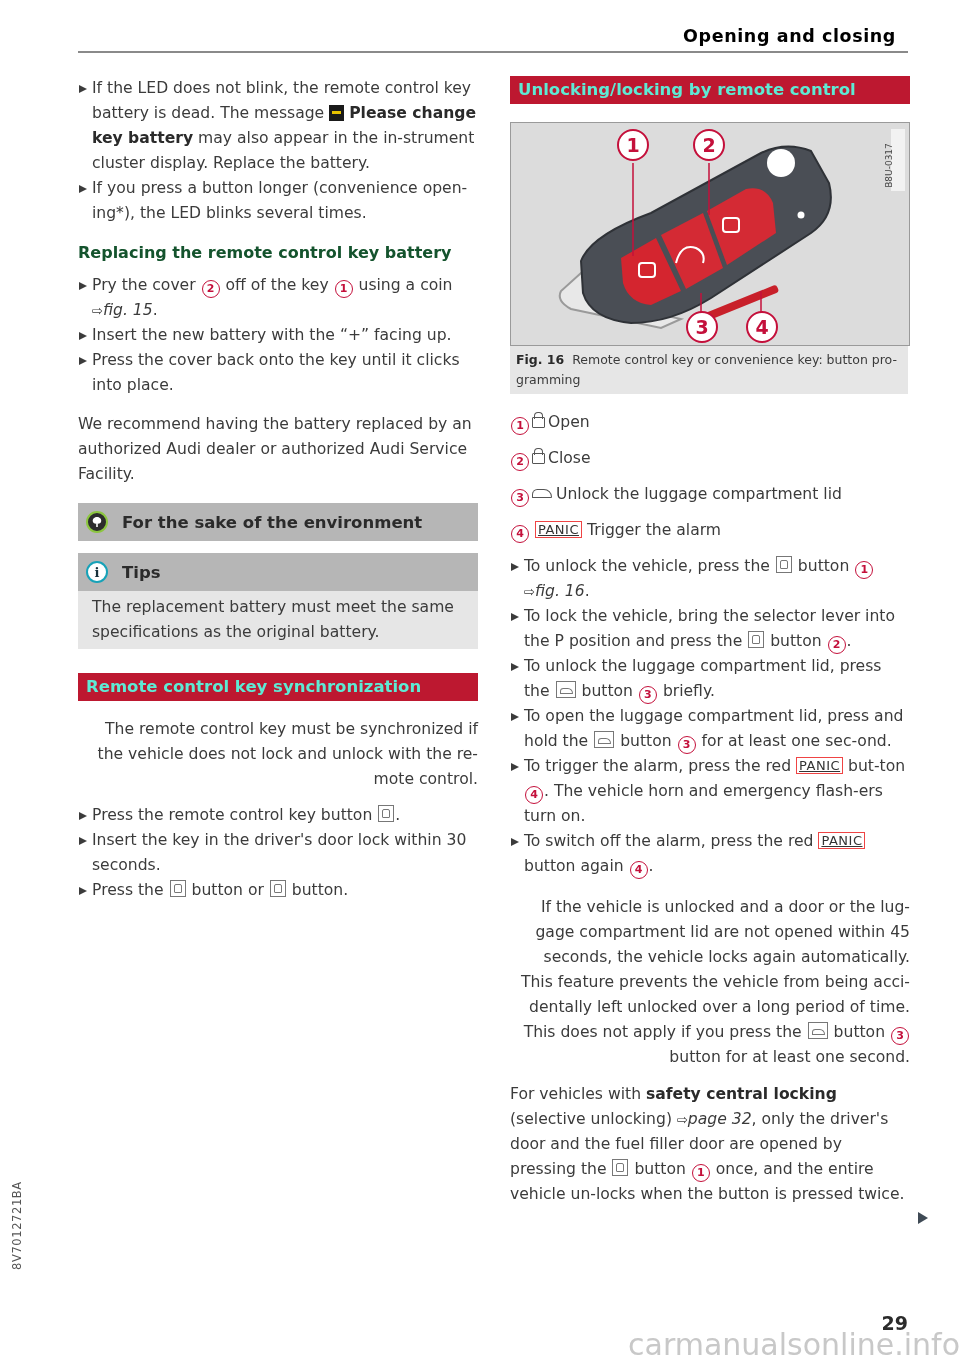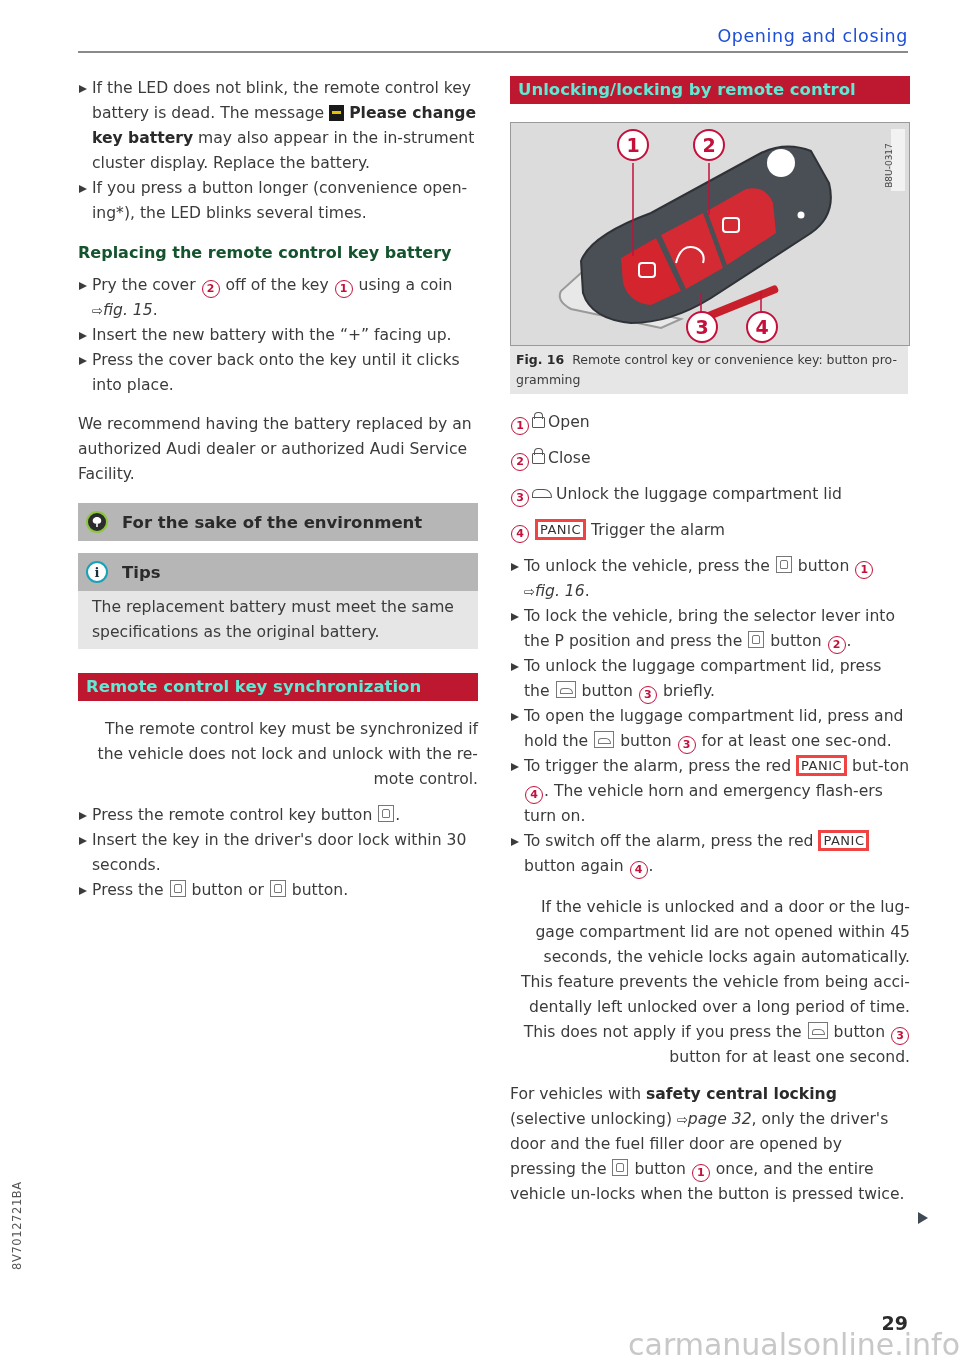--- a/index.html
+++ b/index.html
@@ -1,21 +1,21 @@
 <!DOCTYPE html>
 <html><head>
 <meta charset="utf-8">
 <style>
   html, body { margin: 0; padding: 0; background: #ffffff; }
   body {
     width: 960px; height: 1361px; position: relative; overflow: hidden;
     font-family: "DejaVu Sans", sans-serif; color: #3a3a3a;
   }
   .page-header-rule { position: absolute; left: 78px; top: 51px; width: 830px; height: 1.5px; background: #8a8a8a; }
-  .running-head { position: absolute; right: 52px; top: 26px; font-size: 17.5px; font-weight: normal; color: #1d4ed8; letter-spacing: 0.6px; }
+  .running-head { position: absolute; right: 64px; top: 26px; font-size: 17.5px; font-weight: bold; color: #000000; letter-spacing: 0.6px; }
   .col { position: absolute; font-size: 15.6px; line-height: 25px; color: #3b3b3b; }
   .col-left { left: 78px; top: 76px; width: 400px; }
   .col-right { left: 510px; top: 76px; width: 400px; }
   .bullet { position: relative; padding-left: 14px; }
   .bullet::before { content: ""; position: absolute; left: 1px; top: 8.5px; border-left: 8px solid #3b3b3b; border-top: 4px solid transparent; border-bottom: 4px solid transparent; }
   .bullet .cont { display: block; }
   .para { margin: 0; }
   .mt-12 { margin-top: 12px; }
   .mt-14 { margin-top: 14px; }
   .mt-16 { margin-top: 16px; text-align: right; }
@@ -26,21 +26,21 @@
   .callout-head { background: #b6b6b6; height: 38px; display: flex; align-items: center; padding-left: 8px; font-weight: bold; font-size: 16.5px; color: #2b2b2b; }
   .callout-body { background: #e6e6e6; padding: 4px 14px 4px 14px; font-size: 15.6px; line-height: 25px; }
   .callout-icon { width: 22px; height: 22px; border-radius: 50%; margin-right: 14px; display: inline-flex; align-items: center; justify-content: center; flex: none; }
   .env-icon { background: #2c2c2c; border: 2px solid #8cc63f; width: 18px; height: 18px; }
   .tips-icon { background: #ffffff; border: 2px solid #17a2b8; width: 18px; height: 18px; font-family: "DejaVu Serif", serif; font-weight: bold; font-size: 13px; color: #17303a; }
   .num { display: inline-flex; align-items: center; justify-content: center; width: 16px; height: 16px; border: 1.6px solid #c4103b; border-radius: 50%; color: #c4103b; font-size: 11px; font-weight: bold; line-height: 1; vertical-align: -2px; margin: 0 1px; }
   .boxicon { display: inline-block; width: 14px; height: 15px; border: 1px solid #777; vertical-align: -2px; position: relative; margin: 0 1px; }
   .boxicon.lock::after { content: ""; position: absolute; left: 3px; top: 3px; width: 6px; height: 7px; border: 1px solid #777; border-radius: 2px 2px 1px 1px; }
   .boxicon.car { width: 18px; }
   .boxicon.car::after { content: ""; position: absolute; left: 3px; top: 6px; width: 11px; height: 4px; border: 1px solid #777; border-radius: 4px 6px 1px 1px; }
-  .panic { display: inline-block; border: 3px solid #ef4444; font-size: 13px; line-height: 15px; padding: 0 2px; letter-spacing: 0.5px; color: #333; vertical-align: 1px; }
+  .panic { display: inline-block; border: 1px solid #ef4444; font-size: 13px; line-height: 15px; padding: 0 2px; letter-spacing: 0.5px; color: #333; vertical-align: 1px; text-decoration: underline; }
   .keybadge { display: inline-block; width: 15px; height: 16px; background: #1a1a1a; vertical-align: -3px; position: relative; }
   .keybadge::after { content: ""; position: absolute; left: 3px; top: 6px; width: 9px; height: 3px; background: #e6c200; }
   .padlock { display: inline-block; width: 11px; height: 9px; border: 1px solid #555; border-radius: 1px; position: relative; vertical-align: -1px; margin: 0 3px 0 2px; }
   .padlock::before { content: ""; position: absolute; left: 1px; top: -6px; width: 7px; height: 6px; border: 1px solid #555; border-bottom: none; border-radius: 4px 4px 0 0; }
   .carglyph { display: inline-block; width: 18px; height: 7px; border: 1.4px solid #555; border-radius: 6px 9px 1px 1px; vertical-align: 1px; margin: 0 4px 0 2px; }
   .xref { font-style: italic; }
   .arrow { font-style: normal; font-size: 13px; }
   .figure { margin-top: 18px; width: 398px; height: 222px; background: #dcdcdc; border: 1px solid #9a9a9a; position: relative; overflow: hidden; }
   .figure-id { position: absolute; right: 4px; top: 6px; width: 14px; height: 62px; background: #f2f2f2; }
   .figure-id span { position: absolute; left: -24px; top: 24px; transform: rotate(-90deg); font-size: 9px; color: #444; white-space: nowrap; }

